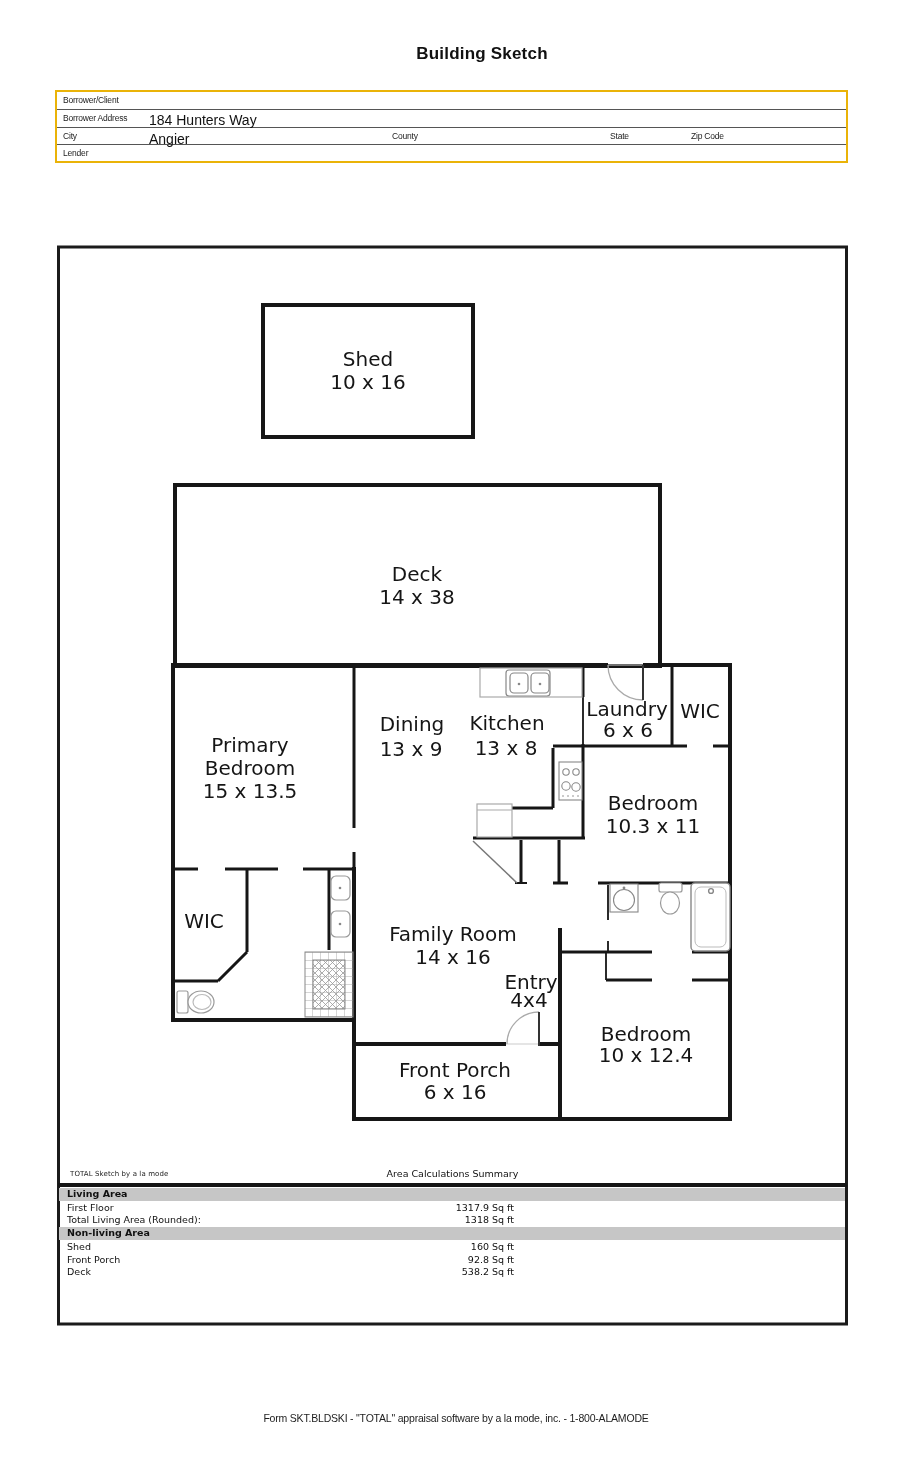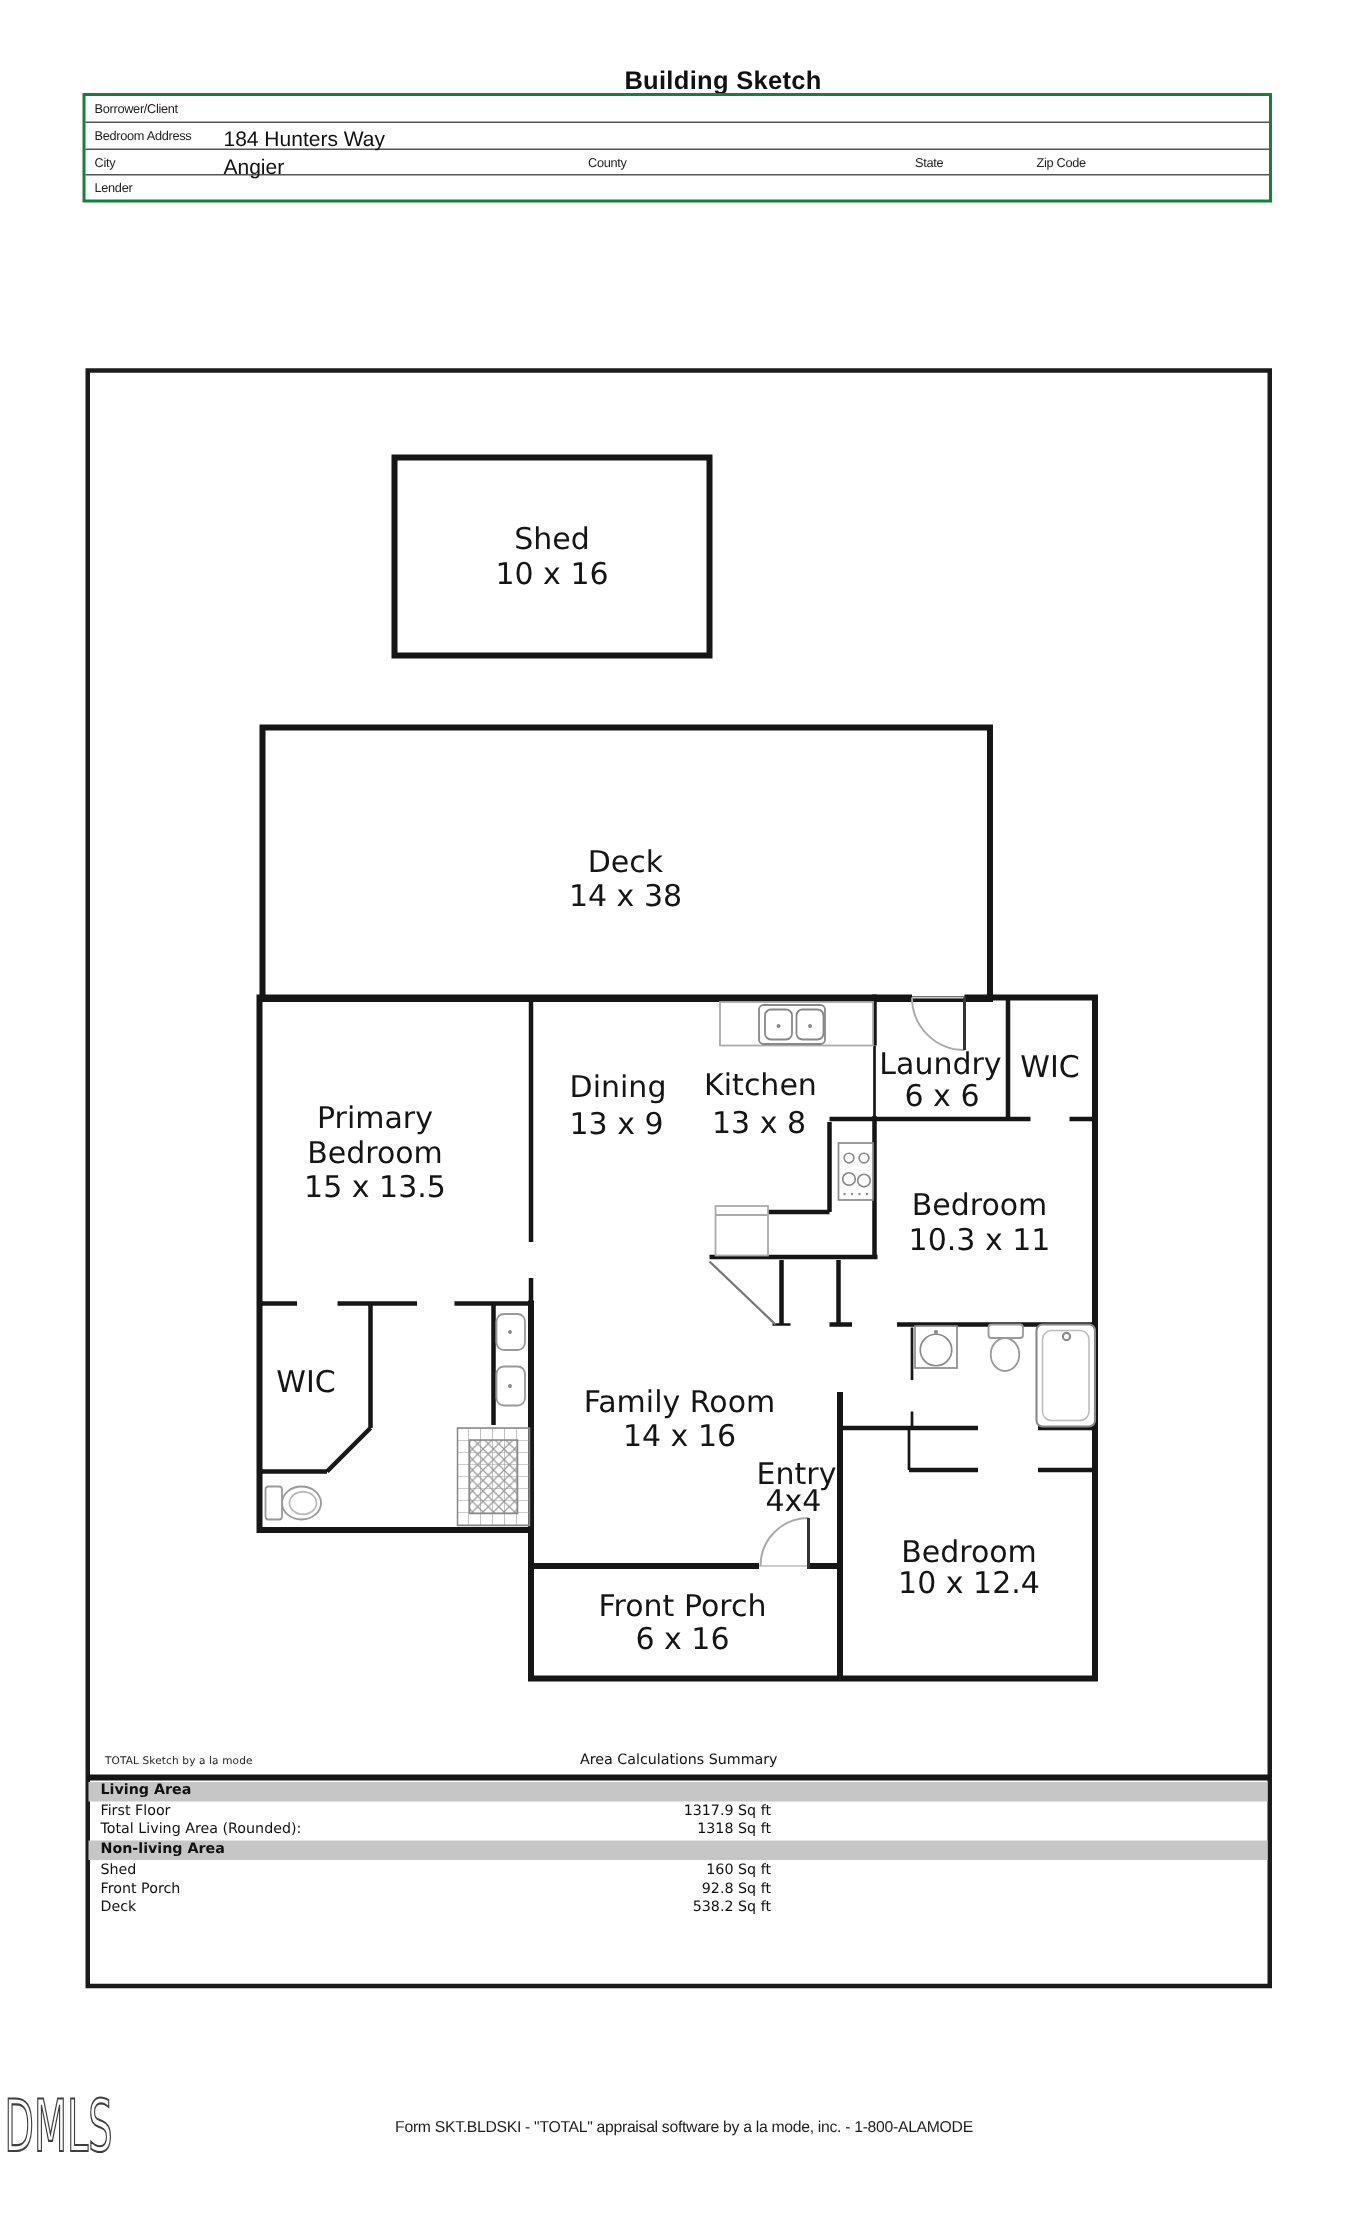--- a/index.html
+++ b/index.html
@@ -1,22 +1,22 @@
 <!DOCTYPE html>
 <html><head>
 <meta charset="utf-8">
 <style>
   html,body{margin:0;padding:0;background:#fff;}
   .page{position:relative;width:900px;height:1482px;background:#fff;overflow:hidden;
         font-family:"Liberation Sans",sans-serif;color:#111;}
   .title{position:absolute;top:44px;left:0;width:900px;text-align:center;
          font-size:17px;font-weight:bold;letter-spacing:0.2px;margin-left:32px;}
   
-  .hform{position:absolute;left:55px;top:62px;width:789px;height:69px;
-         border:2px solid #15803d;background:#fff;}
+  .hform{position:absolute;left:55px;top:90px;width:789px;height:69px;
+         border:2px solid #eab308;background:#fff;}
   .hform .rline{position:absolute;left:0;width:100%;height:1px;background:#555;}
   .hlabel{position:absolute;font-size:8.5px;color:#222;white-space:nowrap;
           letter-spacing:-0.2px;}
   .hvalue{position:absolute;font-size:14px;color:#111;white-space:nowrap;}
   
   .acs{position:absolute;left:58px;top:1164px;width:789px;font-family:"DejaVu Sans",sans-serif;}
   .acs .wm{position:absolute;left:12px;top:6px;font-size:7px;color:#222;letter-spacing:0.1px;}
   .acs .acs-title{position:absolute;left:0;top:4px;width:100%;text-align:center;
                   font-size:9.5px;font-weight:normal;}
   .acs .thick{position:absolute;left:0;top:19px;width:789px;height:3.5px;background:#151515;}
@@ -39,21 +39,21 @@
 
 <div class="page">
 
   <div class="title">Building Sketch</div>
 
   <div class="hform">
     <div class="rline" style="top:17px"></div>
     <div class="rline" style="top:35px"></div>
     <div class="rline" style="top:52px"></div>
     <div class="hlabel" style="left:6px;top:3px">Borrower/Client</div>
-    <div class="hlabel" style="left:6px;top:21px">Bedroom Address</div>
+    <div class="hlabel" style="left:6px;top:21px">Borrower Address</div>
     <div class="hvalue" style="left:92px;top:20px">184 Hunters Way</div>
     <div class="hlabel" style="left:6px;top:39px">City</div>
     <div class="hvalue" style="left:92px;top:39px">Angier</div>
     <div class="hlabel" style="left:335px;top:39px">County</div>
     <div class="hlabel" style="left:553px;top:39px">State</div>
     <div class="hlabel" style="left:634px;top:39px">Zip Code</div>
     <div class="hlabel" style="left:6px;top:56px">Lender</div>
   </div>
 
   <svg width="900" height="1482" viewBox="0 0 900 1482">
@@ -203,20 +203,15 @@
     <div class="arow" style="top:89.5px">
       <span class="lab">Front Porch</span>
       <span class="val">92.8 Sq ft</span>
     </div>
     <div class="arow" style="top:102px">
       <span class="lab">Deck</span>
       <span class="val">538.2 Sq ft</span>
     </div>
   </div>
 
-  <div class="logo-wrap">
-    <svg width="200" height="60" viewBox="0 0 200 60" style="position:static">
-      <text x="3" y="46" font-size="48" textLength="72" lengthAdjust="spacingAndGlyphs" fill="#ffffff" stroke="#3f3f3f" stroke-width="1.4">DMLS</text>
-    </svg>
-  </div>
   <div class="footline">Form SKT.BLDSKI - "TOTAL" appraisal software by a la mode, inc. - 1-800-ALAMODE</div>
 
 </div>
 
 </body></html>

